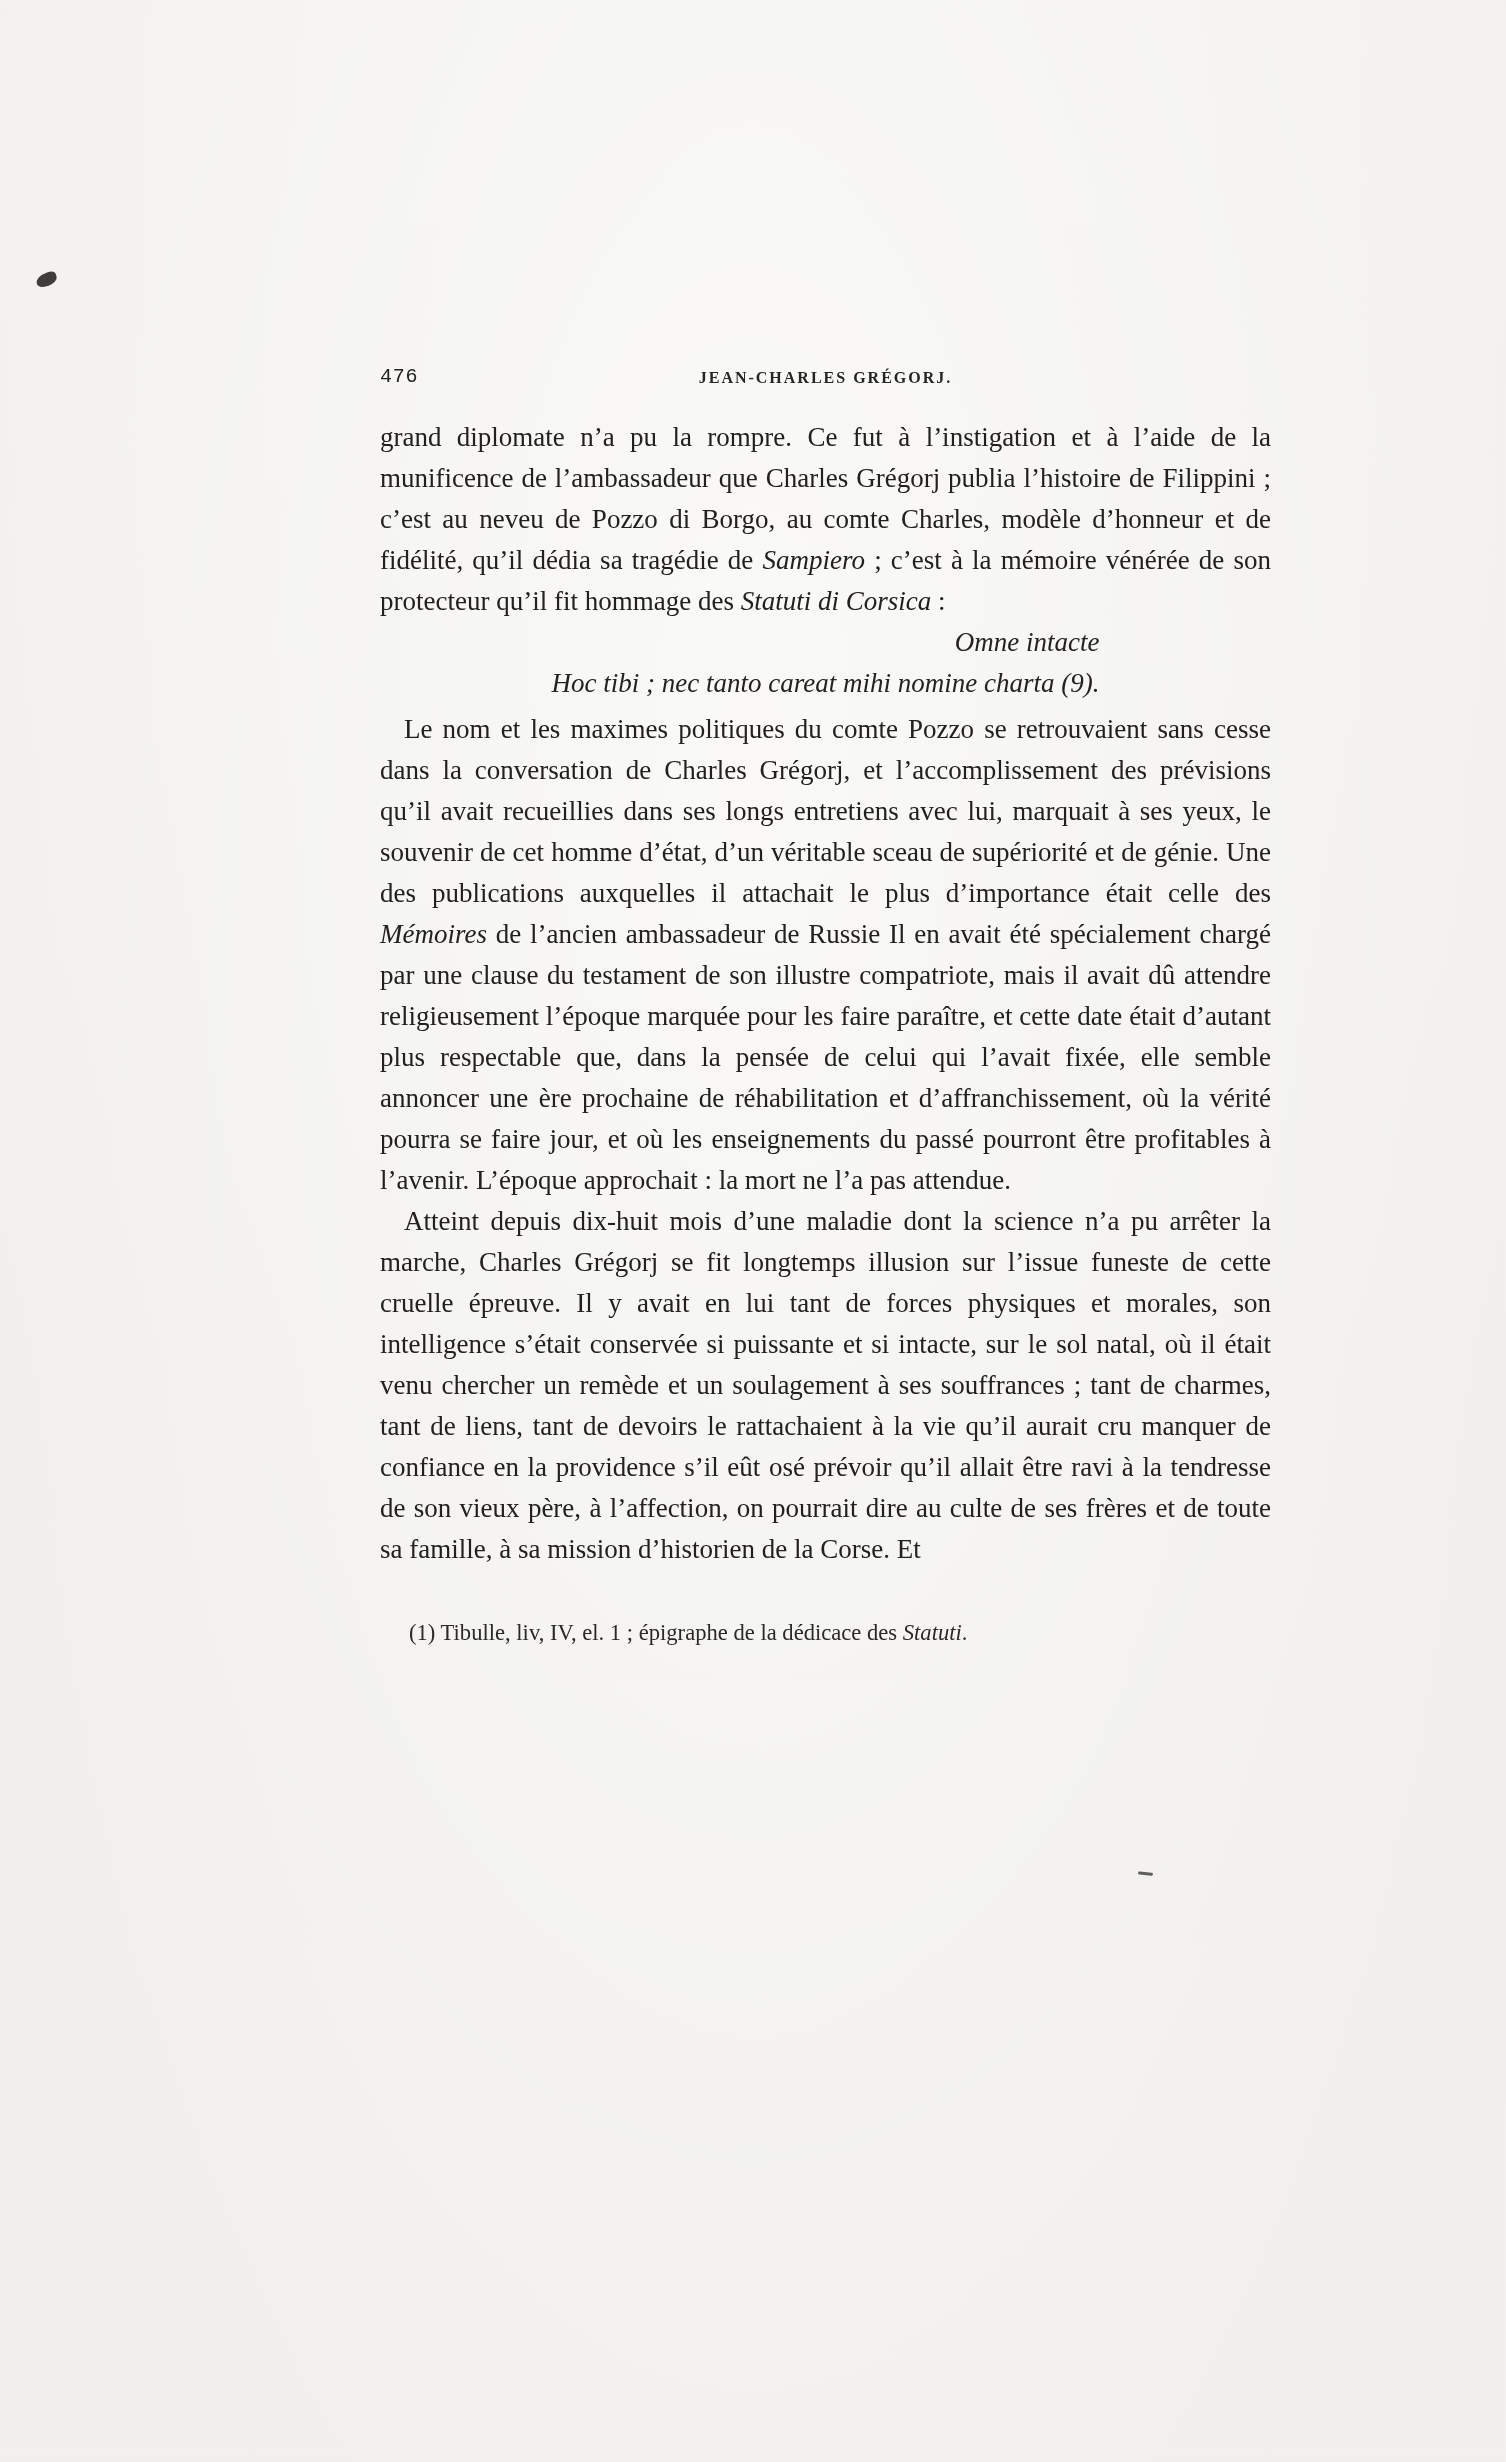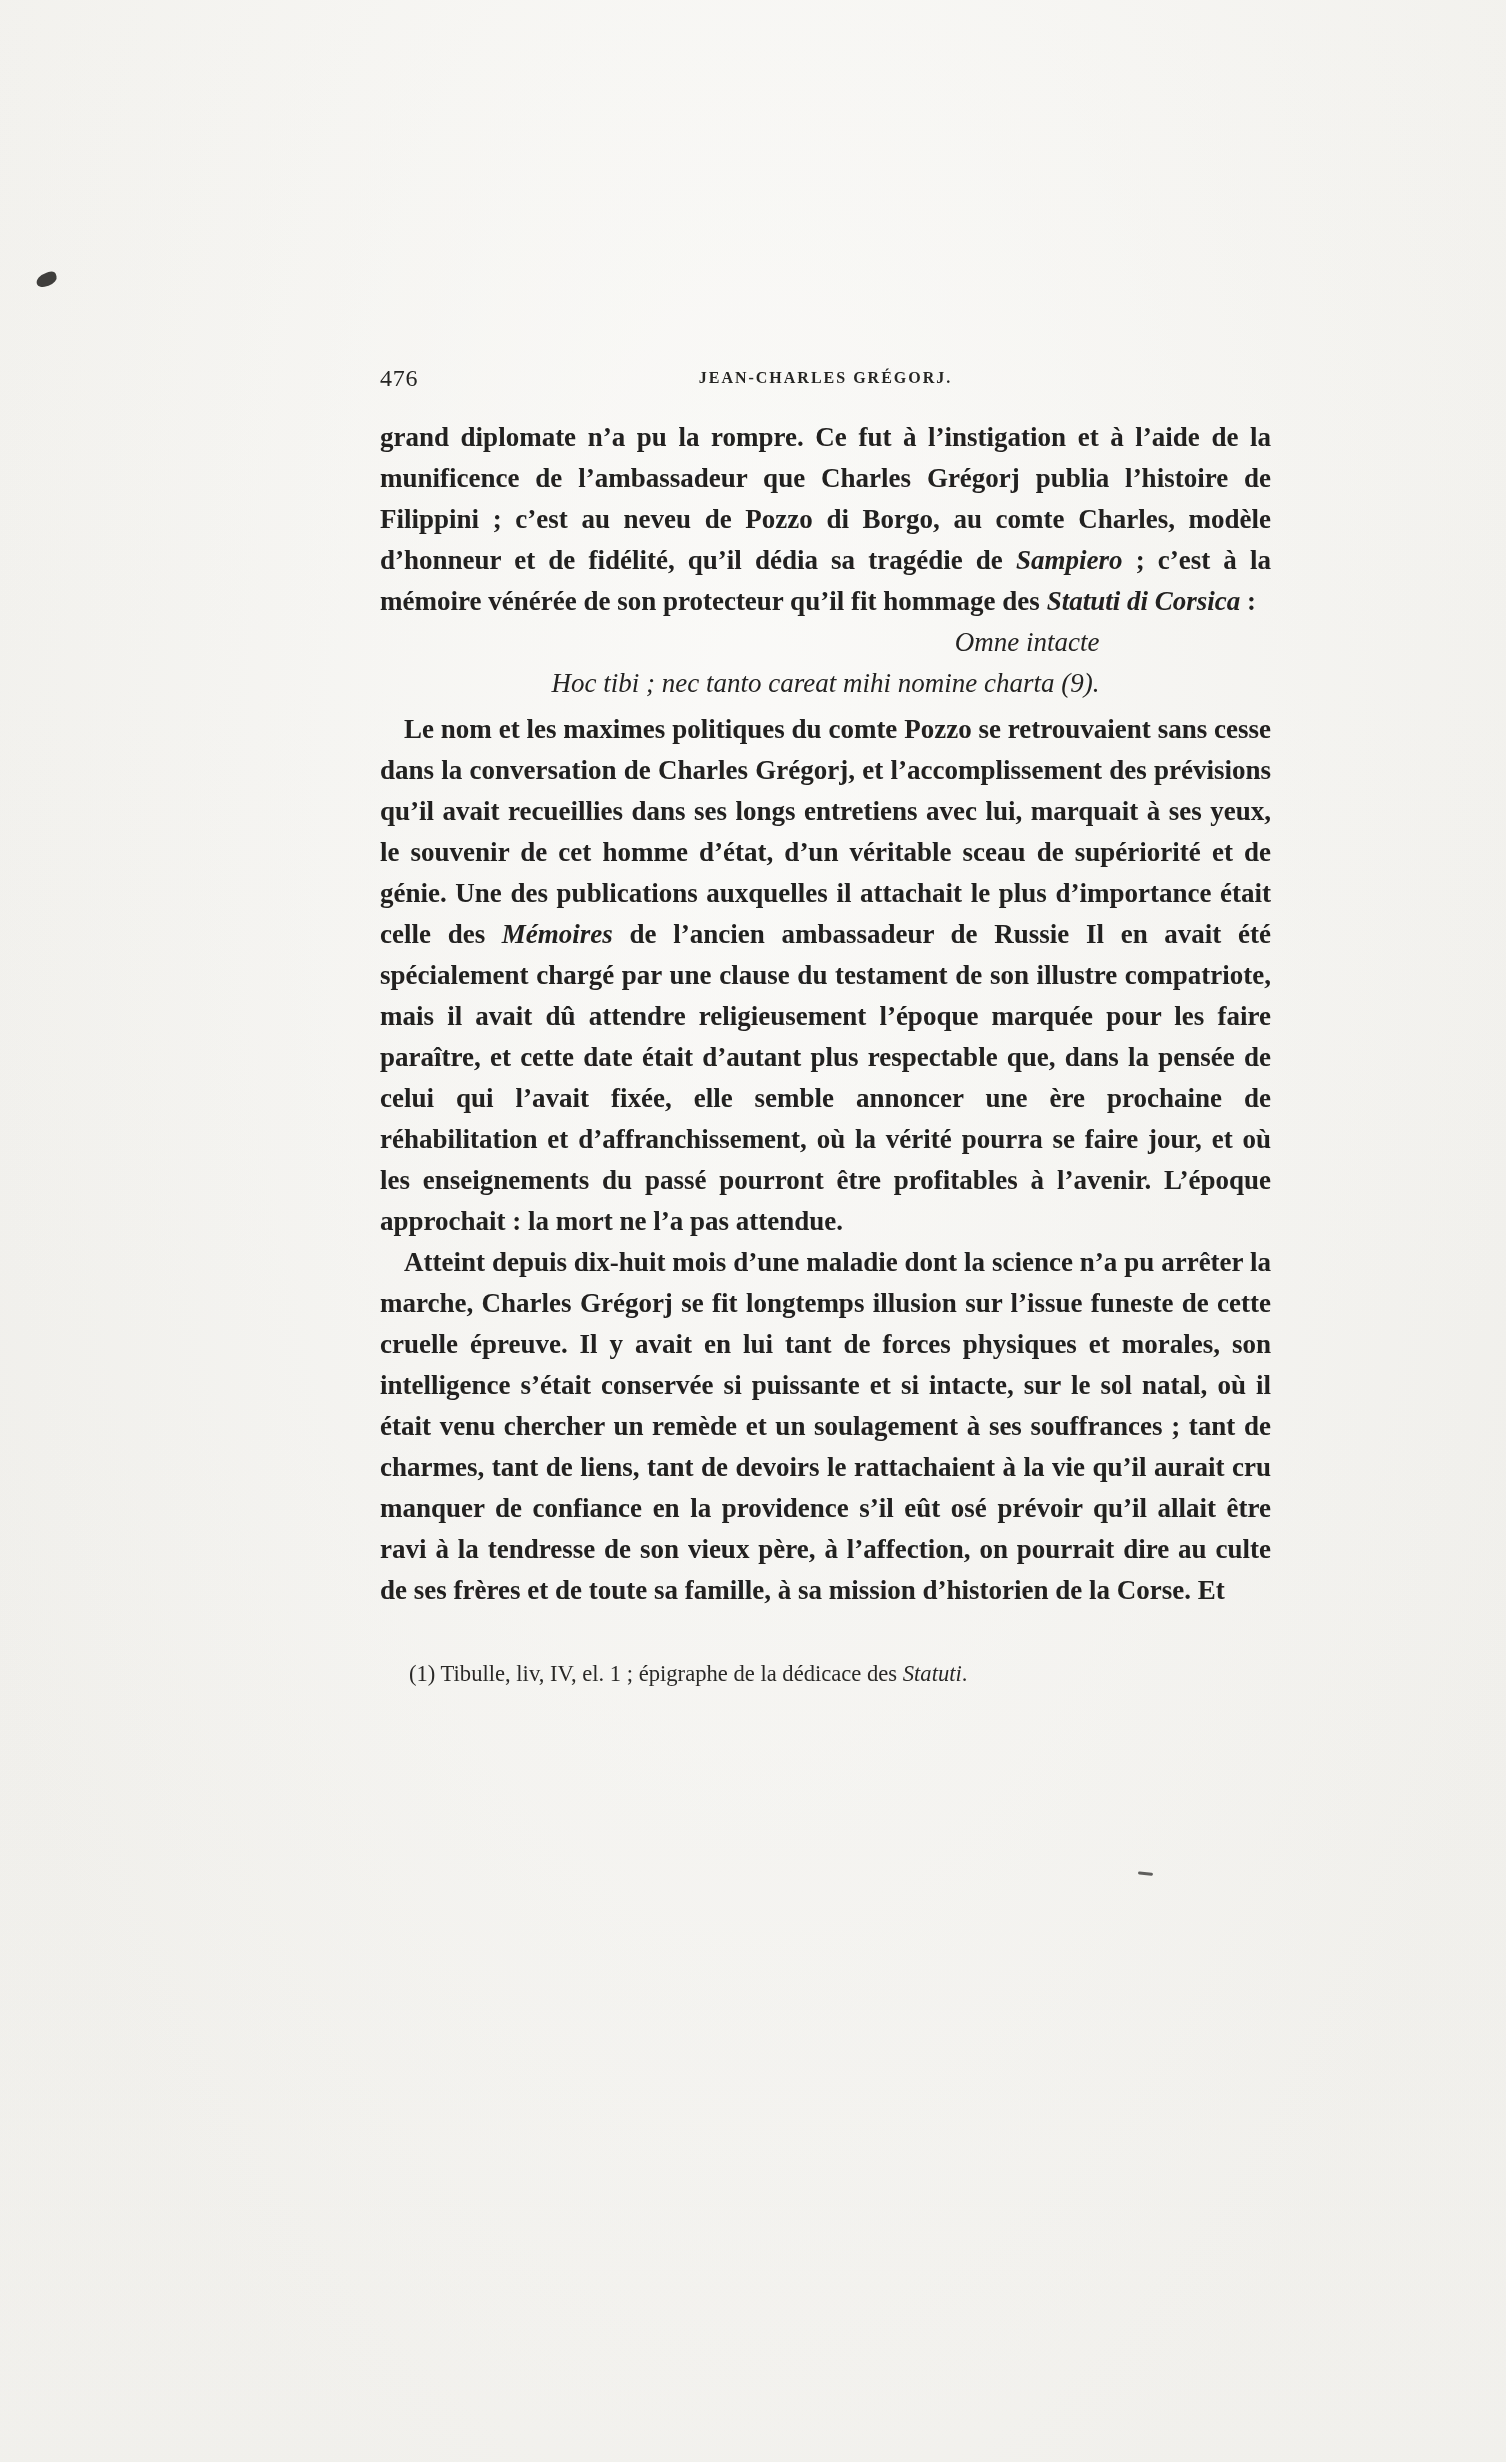--- a/index.html
+++ b/index.html
@@ -50,23 +50,24 @@
 
   .page-header {
     position: relative;
     height: 34px;
     margin-bottom: 18px;
   }
   .page-number {
     position: absolute;
     left: 0;
     top: 0;
-    font-size: 24px;
+    font-size: 20px;
     letter-spacing: 0.8px;
     color: #242422;
+    font-family: Liberation Mono, monospace;
   }
   .running-title {
     position: absolute;
     left: 0;
     right: 0;
     top: 4px;
     text-align: center;
     font-size: 16px;
     font-weight: bold;
     letter-spacing: 2px;
@@ -76,21 +77,20 @@
 
   .text-block {
     font-size: 27px;
     line-height: 41px;
   }
 
   .para {
     margin: 0;
     text-align: justify;
     color: #222120;
-    font-weight: bold;
   }
   .para.indent {
     text-indent: 24px;
   }
   .para.after-verse {
     margin-top: 4.8px;
   }
   .para i, .footnote i {
     font-style: italic;
   }

